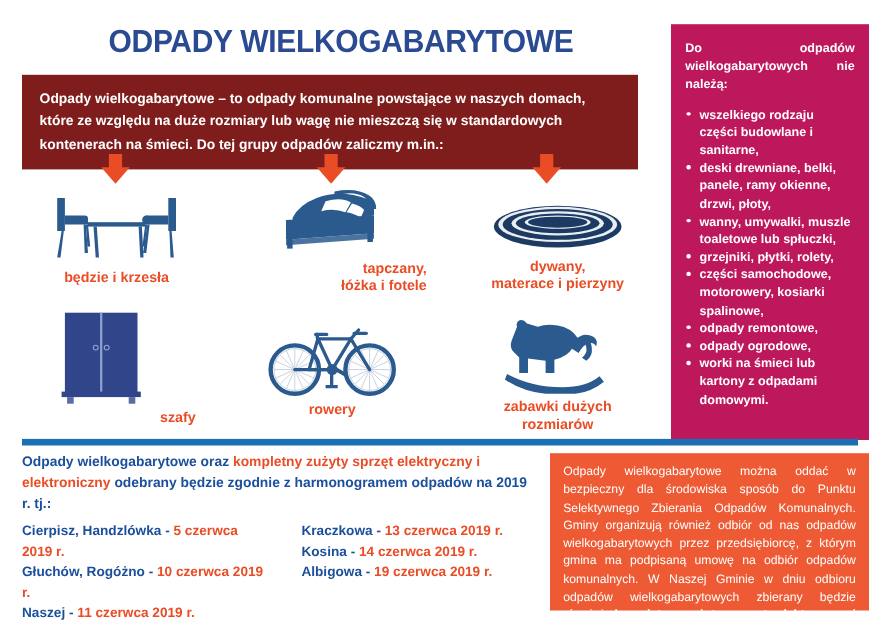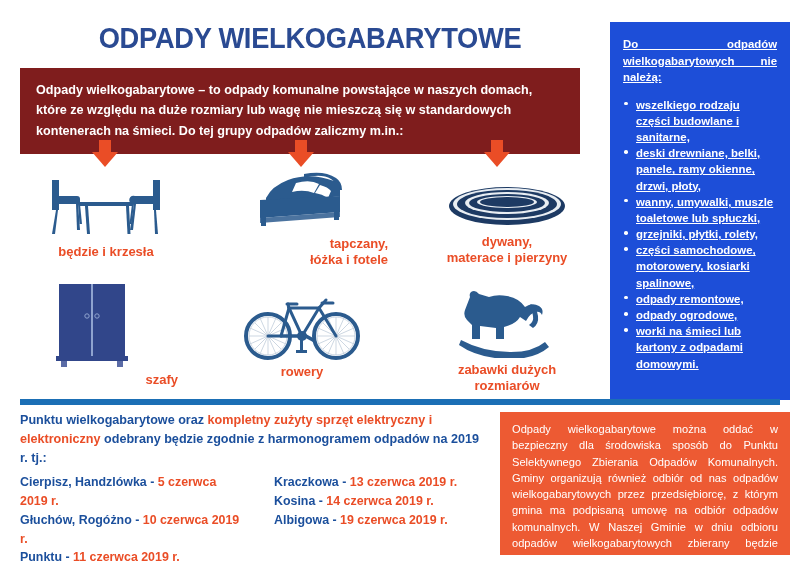--- a/index.html
+++ b/index.html
@@ -54,25 +54,24 @@
   
   .icell{position:absolute;text-align:center;}
   .icap{
     color:#ea4d26;font-weight:bold;font-size:13px;line-height:1.25;margin-top:4px;
   }
   .isvg{display:block;margin:0 auto;}
 
   
   .bluepanel{
     position:absolute;left:610px;top:22px;width:180px;height:378px;
-    background:#1d4ed8;
+    background:#be185d;
     color:#ffffff;
     box-sizing:border-box;
     padding:14px 13px 10px 13px;
-    text-decoration:underline;
   }
   .bp-head{
     font-size:11.4px;font-weight:bold;line-height:1.45;
     text-align:justify;
     margin-bottom:11px;
   }
   .bp-list{margin:0;padding:0;list-style:none;}
   .bp-list li{
     position:relative;
     padding-left:13px;
@@ -288,29 +287,29 @@
       <li>części samochodowe, motorowery, kosiarki spalinowe,</li>
       <li>odpady remontowe,</li>
       <li>odpady ogrodowe,</li>
       <li>worki na śmieci lub kartony z odpadami domowymi.</li>
     </ul>
   </div>
 
   <div class="rule"></div>
 
   <div class="btmtext">
-    <span>Punktu wielkogabarytowe oraz </span><span class="hl">kompletny zużyty sprzęt elektryczny i elektroniczny</span><span> odebrany będzie zgodnie z harmonogramem odpadów na 2019 r. tj.:</span>
+    <span>Odpady wielkogabarytowe oraz </span><span class="hl">kompletny zużyty sprzęt elektryczny i elektroniczny</span><span> odebrany będzie zgodnie z harmonogramem odpadów na 2019 r. tj.:</span>
   </div>
 
   <div class="schedule">
     <div class="cols">
       <div class="col">
         <div><span class="place">Cierpisz, Handzlówka</span><span class="place"> - </span><span class="date">5 czerwca 2019 r.</span></div>
         <div><span class="place">Głuchów, Rogóżno</span><span class="place"> - </span><span class="date">10 czerwca 2019 r.</span></div>
-        <div><span class="place">Punktu</span><span class="place"> - </span><span class="date">11 czerwca 2019 r.</span></div>
+        <div><span class="place">Naszej</span><span class="place"> - </span><span class="date">11 czerwca 2019 r.</span></div>
         <div><span class="place">Wysoka</span><span class="place"> - </span><span class="date">12 czerwca 2019 r.</span></div>
       </div>
       <div class="col">
         <div><span class="place">Kraczkowa</span><span class="place"> - </span><span class="date">13 czerwca 2019 r.</span></div>
         <div><span class="place">Kosina</span><span class="place"> - </span><span class="date">14 czerwca 2019 r.</span></div>
         <div><span class="place">Albigowa</span><span class="place"> - </span><span class="date">19 czerwca 2019 r.</span></div>
       </div>
     </div>
   </div>
 

